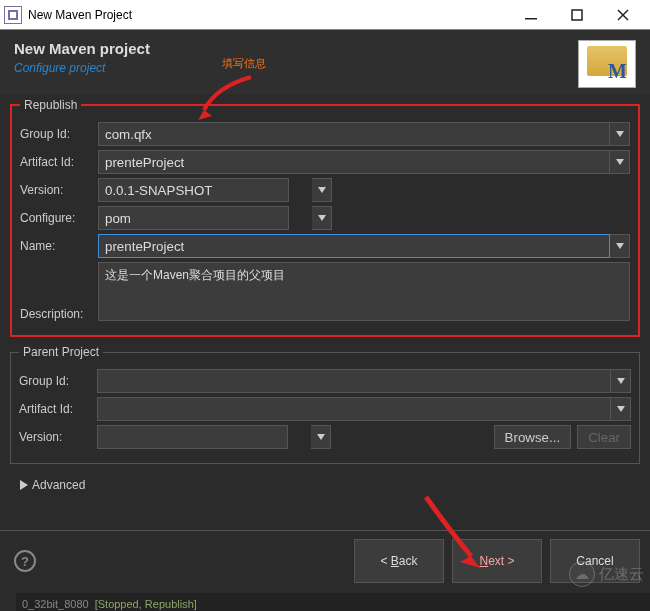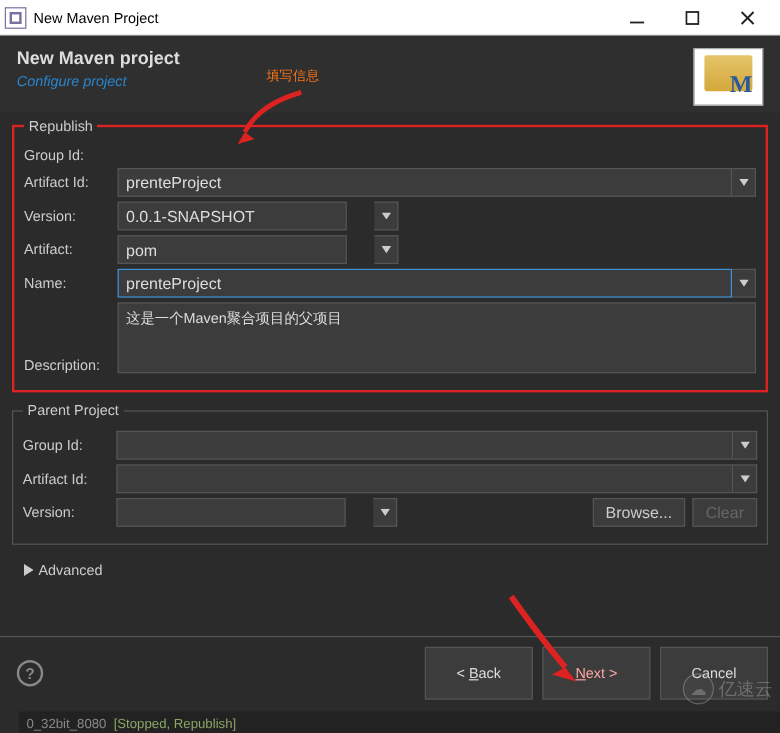--- a/index.html
+++ b/index.html
@@ -103,20 +103,28 @@
   <polygon points="8,38 2,48 16,44" fill="#d22"></polygon>
 </svg>
 
 <div class="content">
 
   <fieldset class="redbox">
     <legend>Republish</legend>
 
     <div class="row">
       <div class="lbl">Group Id:</div>
+      <div class="combo">
+        <input class="tinput" value="com.qfx" style="">
+        <div class="arrowbtn">
+            <svg viewBox="0 0 8 6">
+              <polygon points="0,0 8,0 4,6"></polygon>
+            </svg>
+          </div>
+      </div>
     </div>
 
     <div class="row">
       <div class="lbl">Artifact Id:</div>
       <div class="combo">
         <input class="tinput" value="prenteProject" style="">
         <div class="arrowbtn">
             <svg viewBox="0 0 8 6">
               <polygon points="0,0 8,0 4,6"></polygon>
             </svg>
@@ -130,21 +138,21 @@
         <input class="tinput" value="0.0.1-SNAPSHOT" style="">
         <div class="arrowbtn">
             <svg viewBox="0 0 8 6">
               <polygon points="0,0 8,0 4,6"></polygon>
             </svg>
           </div>
       </div>
     </div>
 
     <div class="row">
-      <div class="lbl">Artifact:</div>
+      <div class="lbl">Configure:</div>
       <div class="combo short">
         <input class="tinput" value="pom" style="">
         <div class="arrowbtn">
             <svg viewBox="0 0 8 6">
               <polygon points="0,0 8,0 4,6"></polygon>
             </svg>
           </div>
       </div>
     </div>
 

